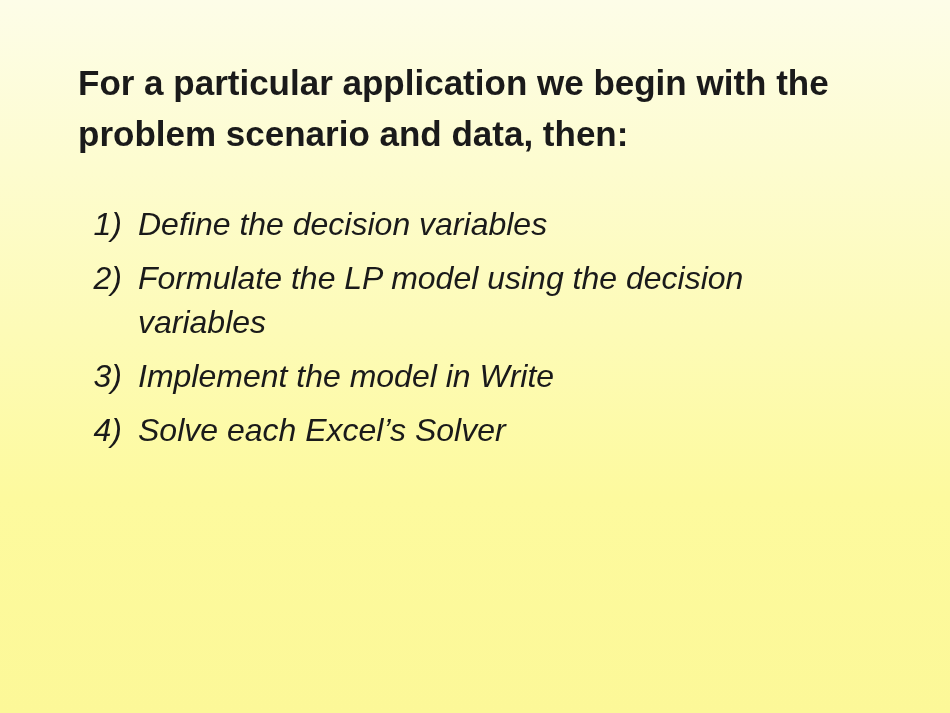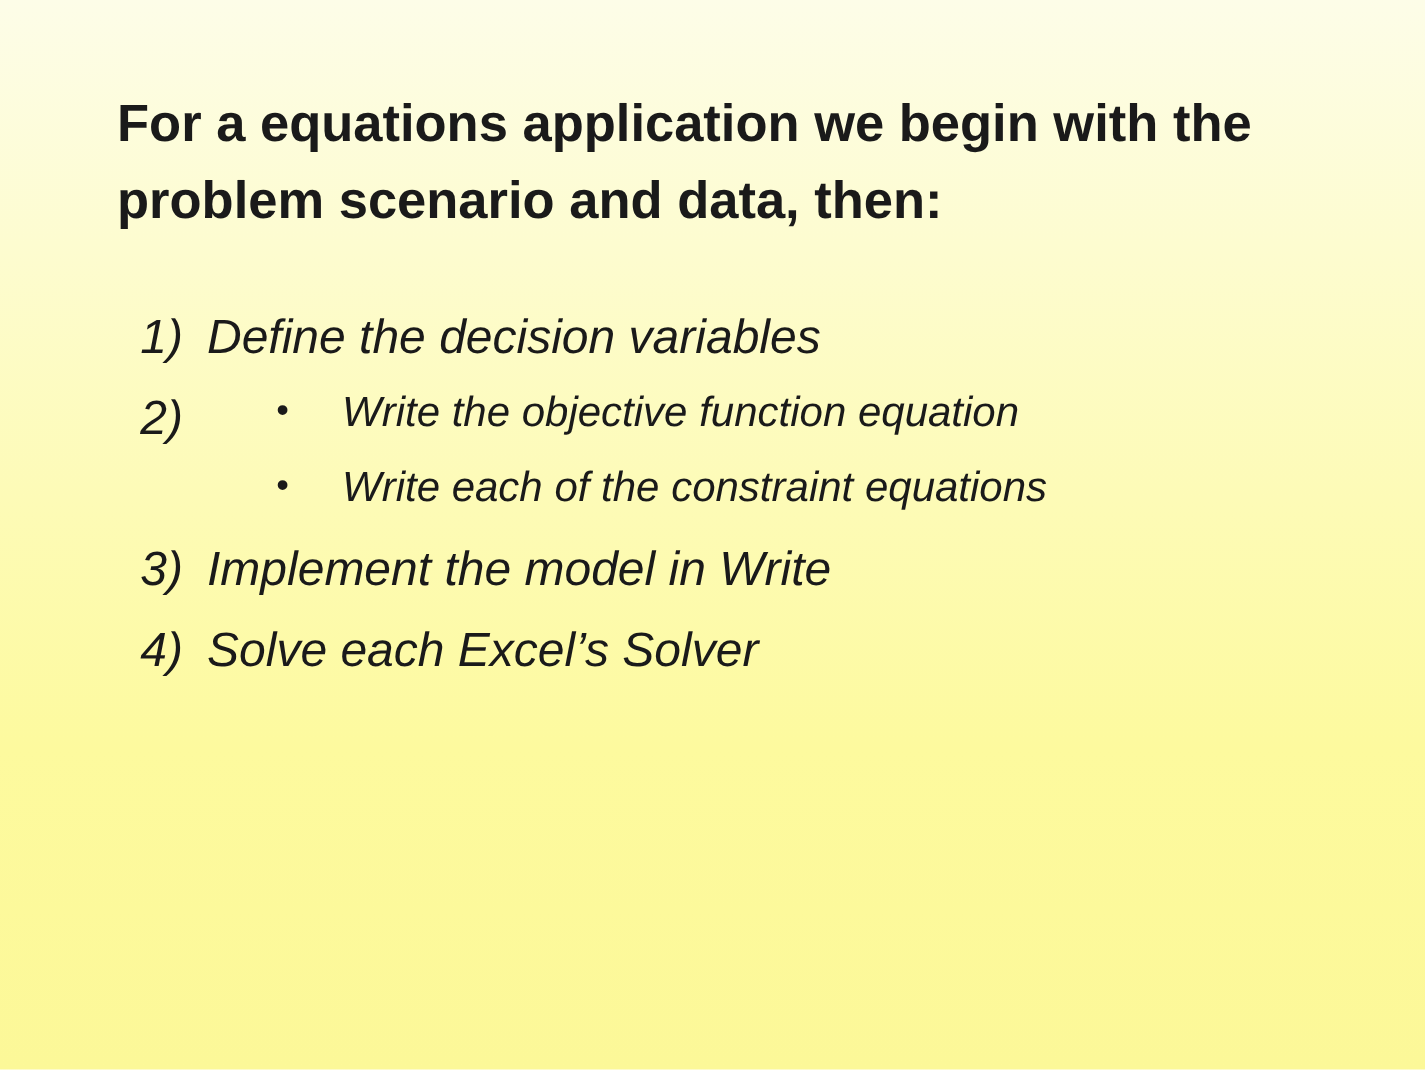--- a/index.html
+++ b/index.html
@@ -60,35 +60,28 @@
       content: "•";
       position: absolute;
       left: 0;
       font-size: 24px;
       top: 1px;
     }
   </style>
 </head>
 <body>
 
-<div class="title">For a equations application we begin with the problem scenario and data, then:</div>
+<div class="title">For a particular application we begin with the problem scenario and data, then:</div>
 
 <ol class="numbered-list">
   <li class="numbered-item">
     <span>Define the decision variables</span>
   </li>
   <li class="numbered-item">
-    <ul class="sub-list">
-      <li class="sub-item">
-        <span>Write the objective function equation</span>
-      </li>
-      <li class="sub-item">
-        <span>Write each of the constraint equations</span>
-      </li>
-    </ul>
+    <span>Formulate the LP model using the decision variables</span>
   </li>
   <li class="numbered-item">
     <span>Implement the model in Write</span>
   </li>
   <li class="numbered-item">
     <span>Solve each Excel’s Solver</span>
   </li>
 </ol>
 
 </body></html>

